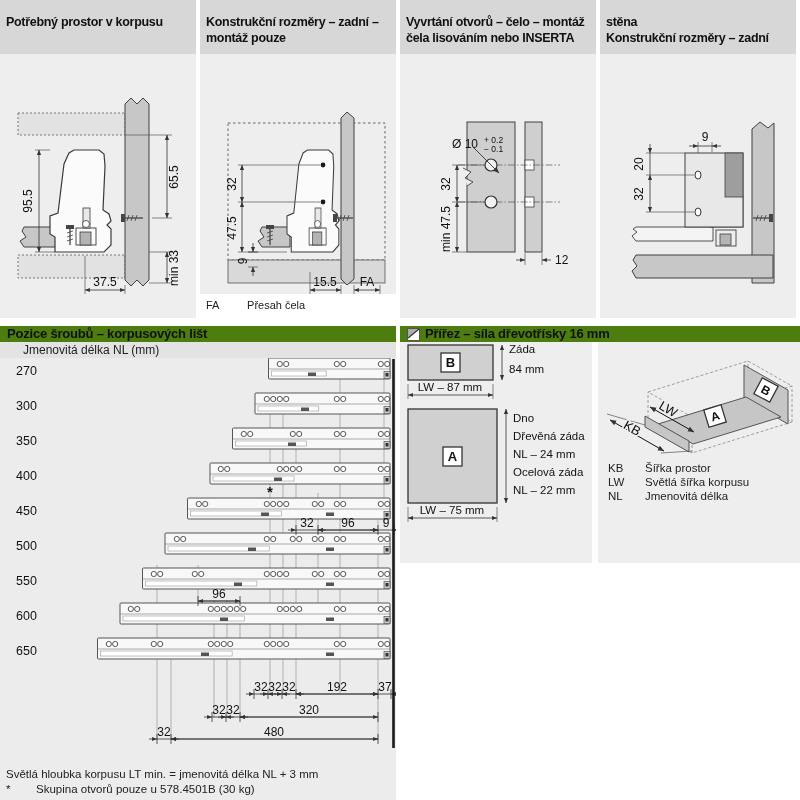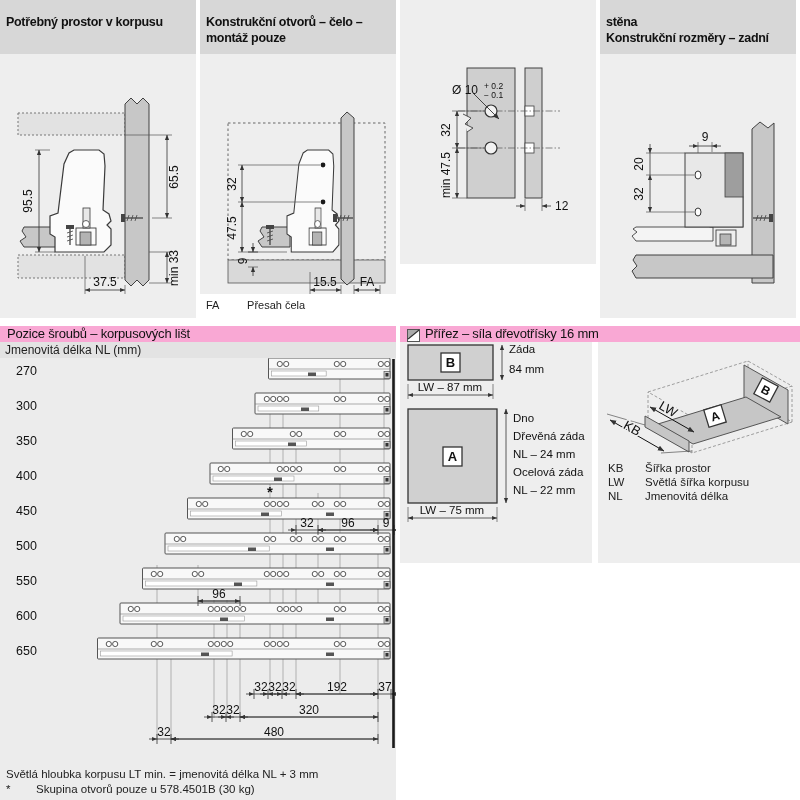--- a/index.html
+++ b/index.html
@@ -6,24 +6,24 @@
   body{background:#fff}
   .page{position:relative;width:800px;height:800px;background:#fff;overflow:hidden;
         font-family:"Liberation Sans",sans-serif;color:#111}
   .panel{position:absolute;top:0;width:196px;height:318px}
   .panel-h{height:54px;background:#d7d7d7;padding:14px 6px 0;font-weight:bold;
            font-size:12.5px;line-height:16px;letter-spacing:-0.3px;white-space:nowrap}
   .panel-body{display:block;background:#eeeeee}
   .panel-foot{height:24px;background:#eeeeee}
   .panel-foot.white{background:#fff;font-size:11px;padding:5px 0 0 6px;color:#222}
   .panel-foot .fa-key{display:inline-block;width:38px}
-  .sec-h{height:16px;background:#f9a8d4;font-weight:normal;font-size:13px;line-height:16px;
-         padding-left:7px;letter-spacing:-0.2px;display:flex;align-items:flex-end;gap:5px}
+  .sec-h{height:16px;background:#4d7c0f;font-weight:bold;font-size:13px;line-height:16px;
+         padding-left:7px;letter-spacing:-0.2px;display:flex;align-items:center;gap:5px}
   .screw-section{position:absolute;left:0;top:326px;width:396px;height:474px;background:#ececec}
-  .sub-h{height:16px;background:#e3e3e3;font-size:12px;line-height:16px;padding-left:5px;color:#222}
+  .sub-h{height:16px;background:#e3e3e3;font-size:12px;line-height:16px;padding-left:23px;color:#222}
   .footnotes{position:absolute;left:6px;bottom:3px;font-size:11.5px;line-height:15px;color:#222}
   .fn-marker{display:inline-block;width:30px}
   .cut-section{position:absolute;left:400px;top:326px;width:400px;height:237px}
   .cut-body{position:relative;width:400px;height:221px;background:#eeeeee}
   .gutter{position:absolute;left:192px;top:0;width:6px;height:221px;background:#fff}
   .legend{position:absolute;left:208px;top:120px;font-size:11.5px;line-height:13.8px;color:#222}
   .legend .k{display:inline-block;width:37px}
   svg{display:block}
   svg text{font-family:"Liberation Sans",sans-serif;fill:#111}
   .dt{font-size:11.5px}
@@ -100,21 +100,21 @@
       <line x1="85" y1="256" x2="85" y2="294" stroke="#555" stroke-width="0.7"></line>
       <line x1="125" y1="285" x2="125" y2="294" stroke="#555" stroke-width="0.7"></line>
       <line x1="85" y1="290" x2="125" y2="290" stroke="#333" stroke-width="0.8" marker-start="url(#mS)" marker-end="url(#mE)"></line>
       <text class="big" x="105" y="286" text-anchor="middle">37.5</text>
     </svg>
     <div class="panel-foot"></div>
   </div>
 
   <div class="panel" style="left:200px">
     <div class="panel-h">
-      <div>Konstrukční otvorů – čelo –</div>
+      <div>Konstrukční rozměry – zadní –</div>
       <div>montáž pouze</div>
     </div>
     <svg class="panel-body" width="196" height="240" viewBox="200 54 196 240">
       <rect x="200" y="54" width="196" height="240" fill="#eeeeee"></rect>
       <rect x="228" y="123" width="157" height="137" fill="none" stroke="#666" stroke-width="1" stroke-dasharray="2.5,2.5"></rect>
       <rect x="228" y="260" width="157" height="23" fill="#d9d9d9" stroke="#555" stroke-width="0.8"></rect>
       <path d="M341,118 L347,112 L354,118 L354,279 L347,285 L341,279 Z" fill="#c7c7c7" stroke="#404040" stroke-width="1"></path>
       <path d="M290,227 L290,247 L262,247 L258,241 L264,237 L260,231 L262,227 Z" fill="#c7c7c7" stroke="#404040" stroke-width="1"></path>
       <use href="#prof" transform="translate(287,150) scale(0.85,1)"></use>
       <circle cx="323" cy="165" r="2.4" fill="#1a1a1a"></circle>
@@ -158,20 +158,24 @@
       <text class="big" x="325" y="286" text-anchor="middle">15.5</text>
       <text class="big" x="367" y="286" text-anchor="middle">FA</text>
     </svg>
     <div class="panel-foot white">
       <span class="fa-key">FA</span>
       <span>Přesah čela</span>
     </div>
   </div>
 
   <div class="panel" style="left:400px">
+    <div class="panel-h">
+      <div>Vyvrtání otvorů – čelo – montáž</div>
+      <div>čela lisováním nebo INSERTA</div>
+    </div>
     <svg class="panel-body" width="196" height="240" viewBox="400 54 196 240">
       <rect x="400" y="54" width="196" height="240" fill="#eeeeee"></rect>
       <rect x="467" y="122" width="48" height="130" fill="#cfcfcf" stroke="#404040" stroke-width="1"></rect>
       <polyline points="463,168 471,172 465,178 473,182 467,186" fill="#eeeeee" stroke="#404040" stroke-width="0.9"></polyline>
       <rect x="525" y="122" width="17" height="130" fill="#cfcfcf" stroke="#404040" stroke-width="1"></rect>
       <rect x="525" y="160" width="9" height="10" fill="#fff" stroke="#404040" stroke-width="0.8"></rect>
       <rect x="525" y="197" width="9" height="10" fill="#fff" stroke="#404040" stroke-width="0.8"></rect>
       <line x1="458" y1="165" x2="560" y2="165" stroke="#555" stroke-width="0.7" stroke-dasharray="7,2,1.5,2"></line>
       <line x1="458" y1="202" x2="560" y2="202" stroke="#555" stroke-width="0.7" stroke-dasharray="7,2,1.5,2"></line>
       <circle cx="491" cy="165" r="6" fill="#f2f2f2" stroke="#333" stroke-width="1.2"></circle>

